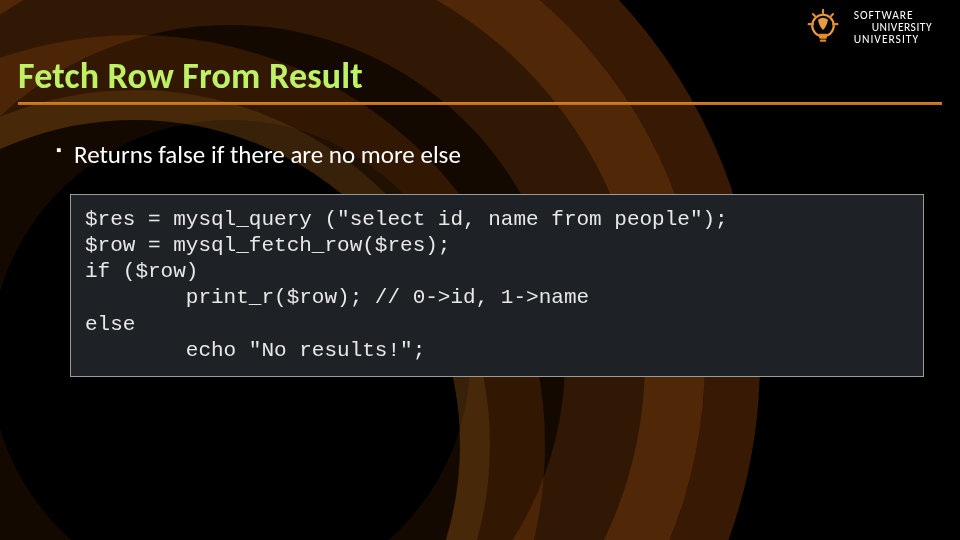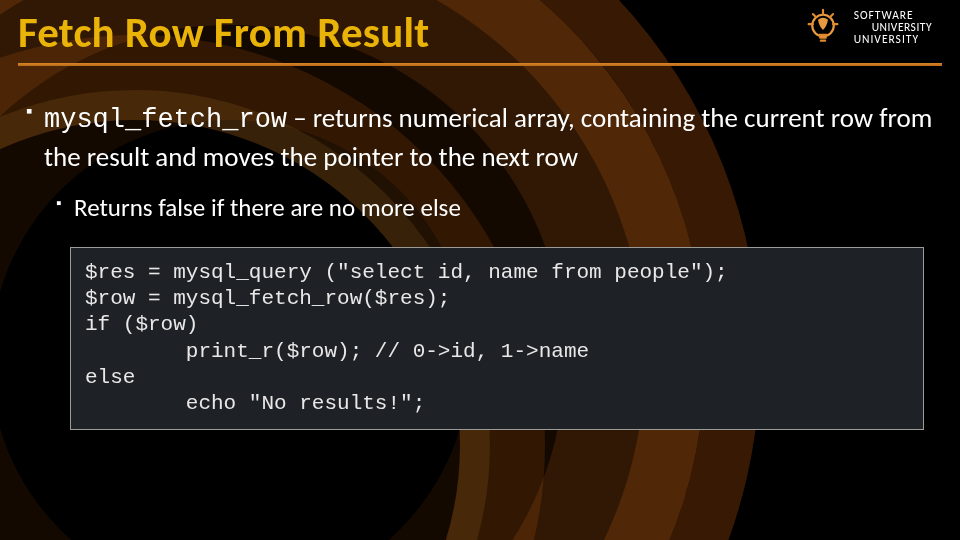--- a/index.html
+++ b/index.html
@@ -48,23 +48,24 @@
       0 0 0 55px rgba(235,120,20,0.14);
   }
   
   .title-wrap {
     position: relative;
     z-index: 2;
     padding: 6px 18px 0 18px;
   }
   .title {
     font-weight: 700;
-    font-size: 43px;
-    color: #eab308;
+    font-size: 36px;
+    color: #bef264;
     letter-spacing: 0.2px;
+    margin-top: 48px;
   }
   .underline {
     margin-top: 4px;
     height: 3px;
     width: 100%;
     background: linear-gradient(to bottom,#d98427 0%, #b86a18 100%);
   }
   
   .logo {
     position: absolute;
@@ -161,23 +162,20 @@
     <span class="thin">UNIVERSITY</span>
   </div>
 </div>
 
 <div class="title-wrap">
   <div class="title">Fetch Row From Result</div>
   <div class="underline"></div>
 </div>
 
 <div class="content">
-  <div class="bullet-1">
-    <span class="code-inline">mysql_fetch_row</span><span> – returns numerical array, containing the current row from the result and moves the pointer to the next row</span>
-  </div>
   <div class="bullet-2">
     <span>Returns false if there are no more else</span>
   </div>
   <div class="code-block">$res = mysql_query ("select id, name from people");
 $row = mysql_fetch_row($res);
 if ($row)
         print_r($row); // 0-&gt;id, 1-&gt;name
 else
         echo "No results!";</div>
 </div>

